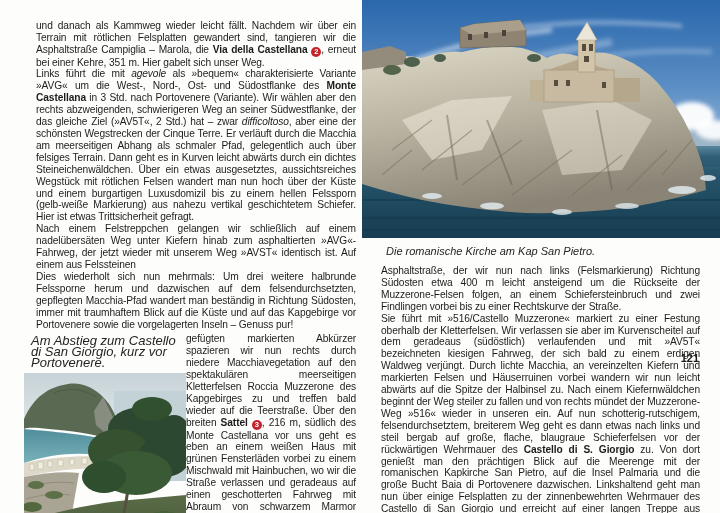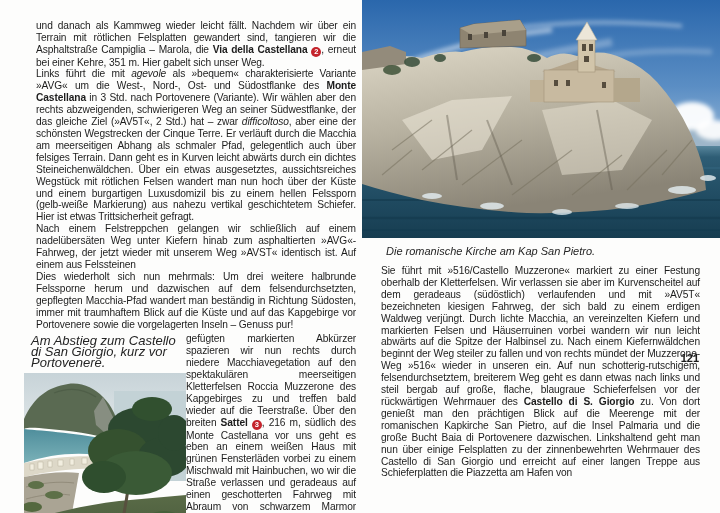--- a/index.html
+++ b/index.html
@@ -249,17 +249,18 @@
         <ellipse cx="200" cy="212" rx="10" ry="3" opacity="0.8"></ellipse>
         <ellipse cx="265" cy="206" rx="12" ry="3" opacity="0.8"></ellipse>
         <ellipse cx="320" cy="190" rx="14" ry="4" opacity="0.85"></ellipse>
         <ellipse cx="346" cy="178" rx="8" ry="3" opacity="0.85"></ellipse>
       </g>
     </svg>
   </div>
 
   <div class="col-right">
     <div class="fig-caption-right">Die romanische Kirche am Kap San Pietro.</div>
+    <p class="body-text">Asphaltstraße, der wir nun nach links (Felsmarkierung) Richtung Südosten etwa 400 m leicht ansteigend um die Rückseite der Muzzerone-Felsen folgen, an einem Schiefersteinbruch und zwei Findlingen vorbei bis zu einer Rechtskurve der Straße.</p>
     <p class="body-text"><span>Sie führt mit »516/Castello Muzzerone« markiert zu einer Festung oberhalb der Kletterfelsen. Wir verlassen sie aber im Kurvenscheitel auf dem geradeaus (südöstlich) verlaufenden und mit »AV5T« bezeichneten kiesigen Fahrweg, der sich bald zu einem erdigen Waldweg verjüngt. Durch lichte Macchia, an vereinzelten Kiefern und markierten Felsen und Häuserruinen vorbei wandern wir nun leicht abwärts auf die Spitze der Halbinsel zu. Nach einem Kiefernwäldchen beginnt der Weg steiler zu fallen und von rechts mündet der Muzzerone-Weg »516« wieder in unseren ein. Auf nun schotterig-rutschigem, felsendurchsetztem, breiterem Weg geht es dann etwas nach links und steil bergab auf große, flache, blaugraue Schieferfelsen vor der rückwärtigen Wehrmauer des </span><span class="b">Castello di S. Giorgio</span><span> zu. Von dort genießt man den prächtigen Blick auf die Meerenge mit der romanischen Kapkirche San Pietro, auf die Insel Palmaria und die große Bucht Baia di Portovenere dazwischen. Linkshaltend geht man nun über einige Felsplatten zu der zinnenbewehrten Wehrmauer des Castello di San Giorgio und erreicht auf einer langen Treppe aus Schieferplatten die Piazzetta am Hafen von </span></p>
   </div>
 
   <div class="page-number">121</div>
 </div>
 
 </body></html>

